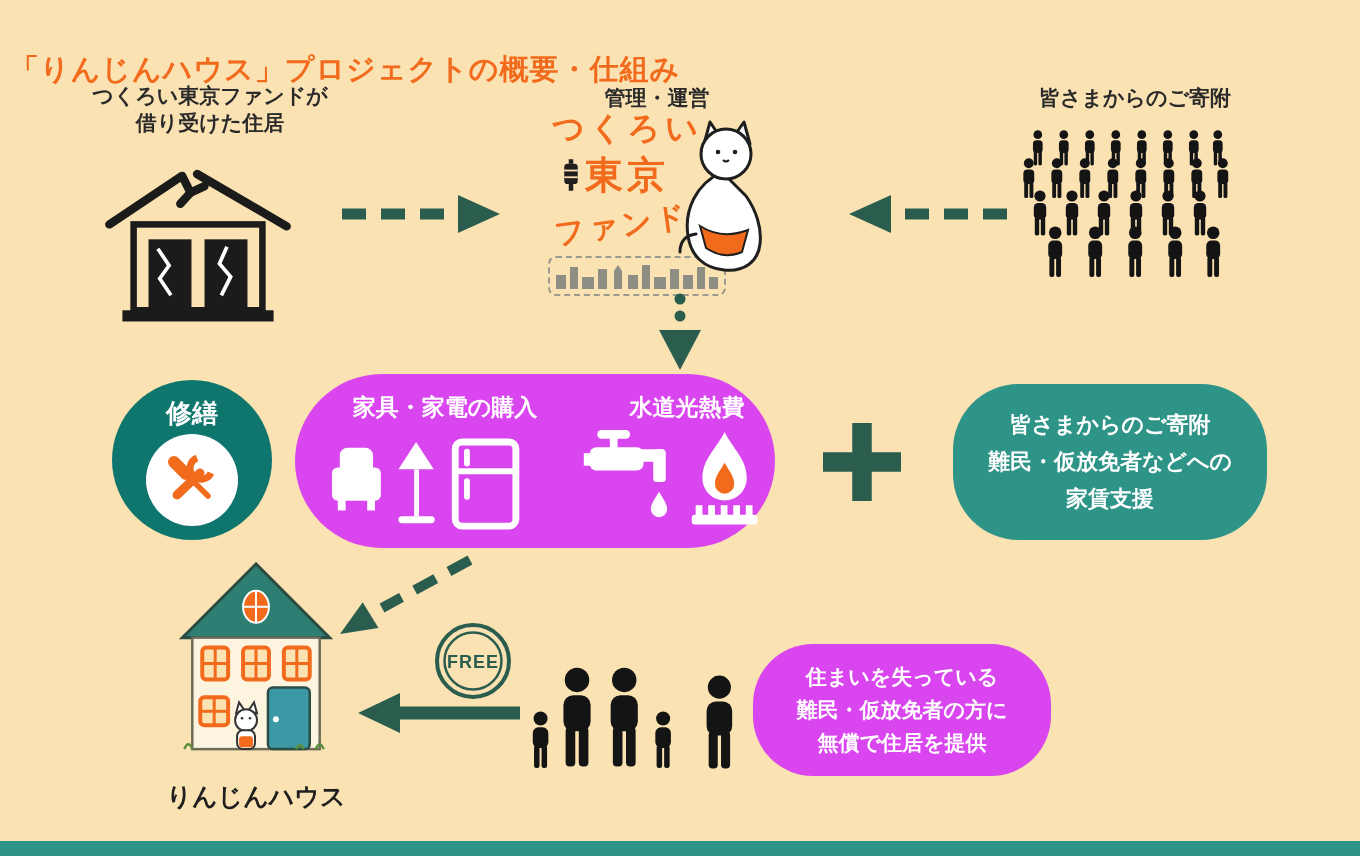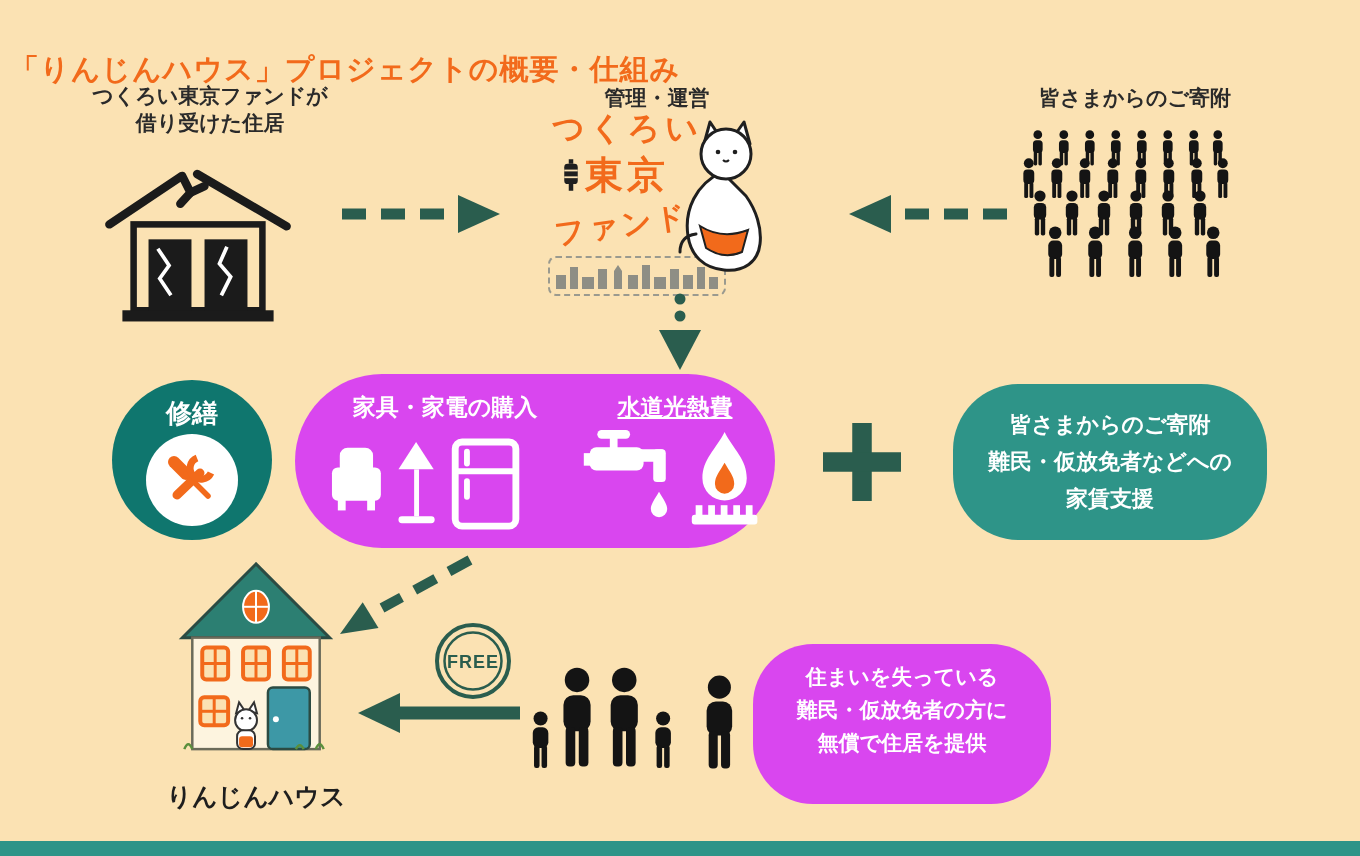--- a/index.html
+++ b/index.html
@@ -160,21 +160,21 @@
           <line x1="26" y1="26" x2="48" y2="48" stroke-width="5.5"></line>
           <line x1="17" y1="47" x2="40" y2="25" stroke-width="9"></line>
           <path d="M37,10 a11,11 0 1 0 14,15" stroke-width="7" stroke-linecap="butt"></path>
         </g>
       </svg>
     </div>
   </div>
 
   <div class="abs orange-pill" style="left:295px;top:374px;width:480px;height:174px;">
     <div class="abs box-label" style="left:20px;top:18px;width:260px;">家具・家電の購入</div>
-    <div class="abs box-label" style="left:300px;top:18px;width:160px;text-decoration:underline;">水道光熱費</div>
+    <div class="abs box-label" style="left:312px;top:18px;width:160px;">水道光熱費</div>
     <svg class="abs" style="left:35px;top:62px;" width="225" height="98" viewBox="0 0 230 100">
       <g fill="#ffffff">
         <rect x="10" y="12" width="34" height="40" rx="8"></rect>
         <rect x="2" y="32" width="14" height="34" rx="6"></rect>
         <rect x="38" y="32" width="14" height="34" rx="6"></rect>
         <rect x="6" y="48" width="42" height="18" rx="5"></rect>
         <rect x="8" y="64" width="8" height="12"></rect>
           <rect x="38" y="64" width="8" height="12"></rect>
       </g>
       <g fill="#ffffff">
@@ -279,21 +279,21 @@
   </svg>
 
   <svg class="abs" style="left:528px;top:666px;" width="216" height="104" viewBox="0 0 215 102">
     <use href="#person-shape" transform="translate(0,44) scale(1.25)"></use>
     <use href="#person-shape" transform="translate(27,0) scale(2.18)"></use>
     <use href="#person-shape" transform="translate(74,0) scale(2.18)"></use>
     <use href="#person-shape" transform="translate(122,44) scale(1.25)"></use>
     <use href="#person-shape" transform="translate(170,8) scale(2.05)"></use>
   </svg>
 
-  <div class="abs orange-pill" style="left:753px;top:644px;width:298px;height:160px;border-radius:60px;">
+  <div class="abs orange-pill" style="left:753px;top:644px;width:298px;height:132px;border-radius:60px;">
     <div class="pill-text" style="padding-top:16px;font-size:21px;line-height:33px;">
       <div>住まいを失っている</div>
       <div>難民・仮放免者の方に</div>
       <div>無償で住居を提供</div>
     </div>
   </div>
 
   <div class="abs bottom-bar" style="left:0;top:841px;width:1360px;height:15px;"></div>
 
 </div>

